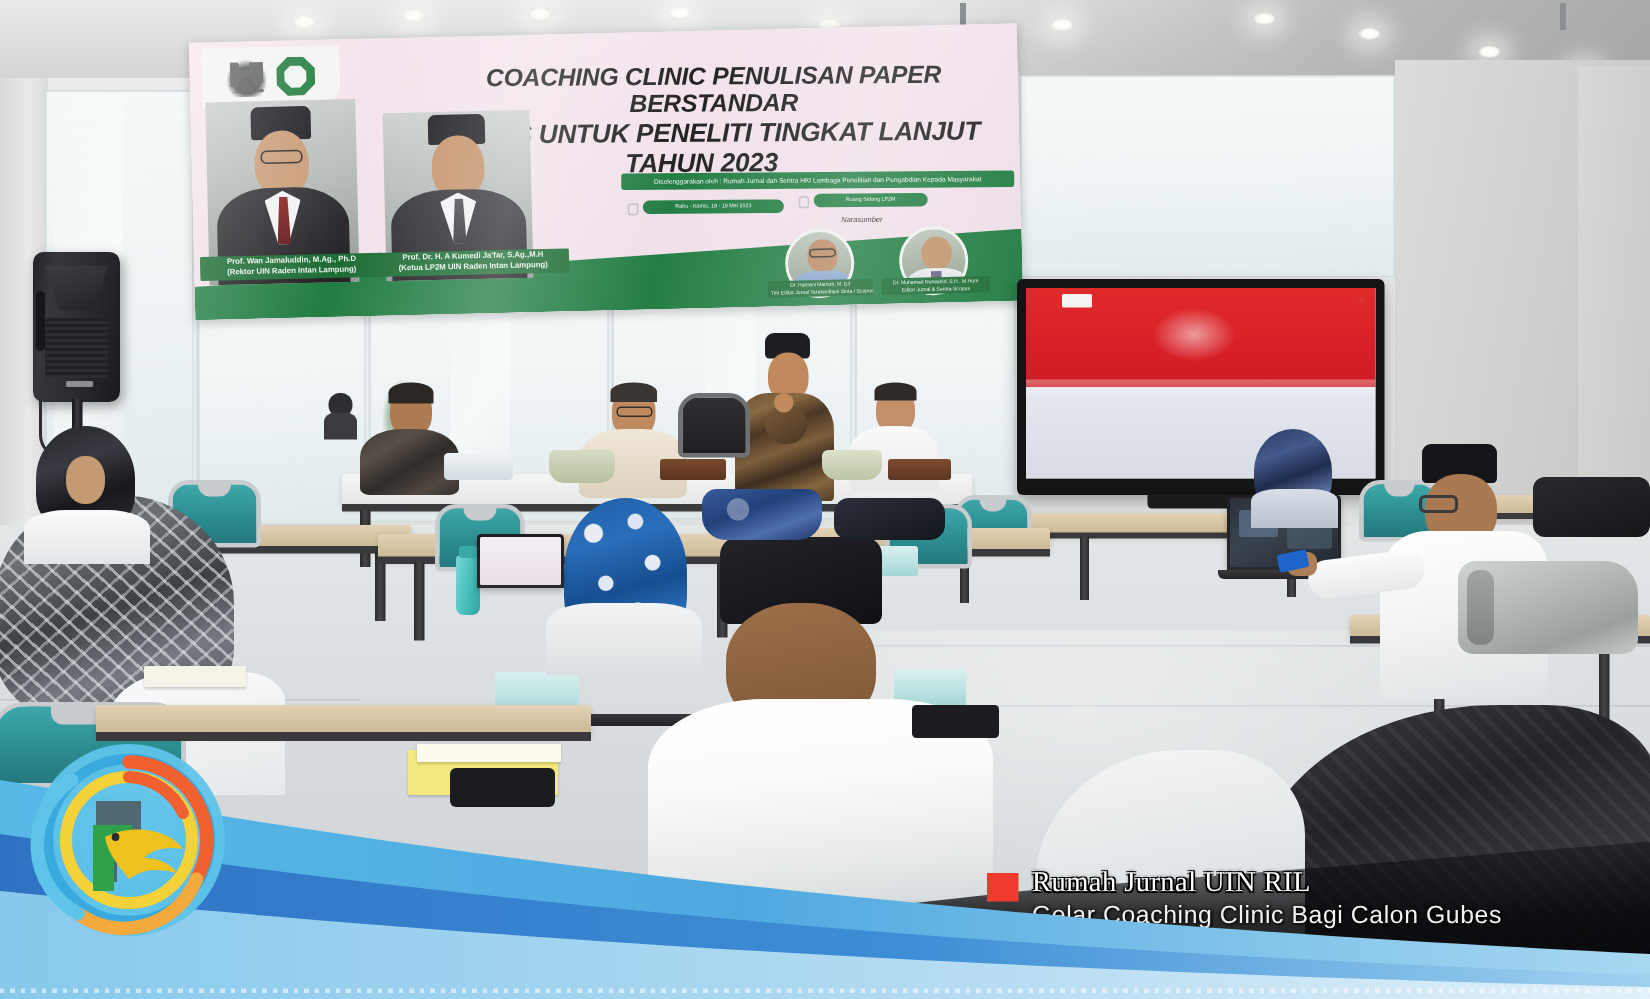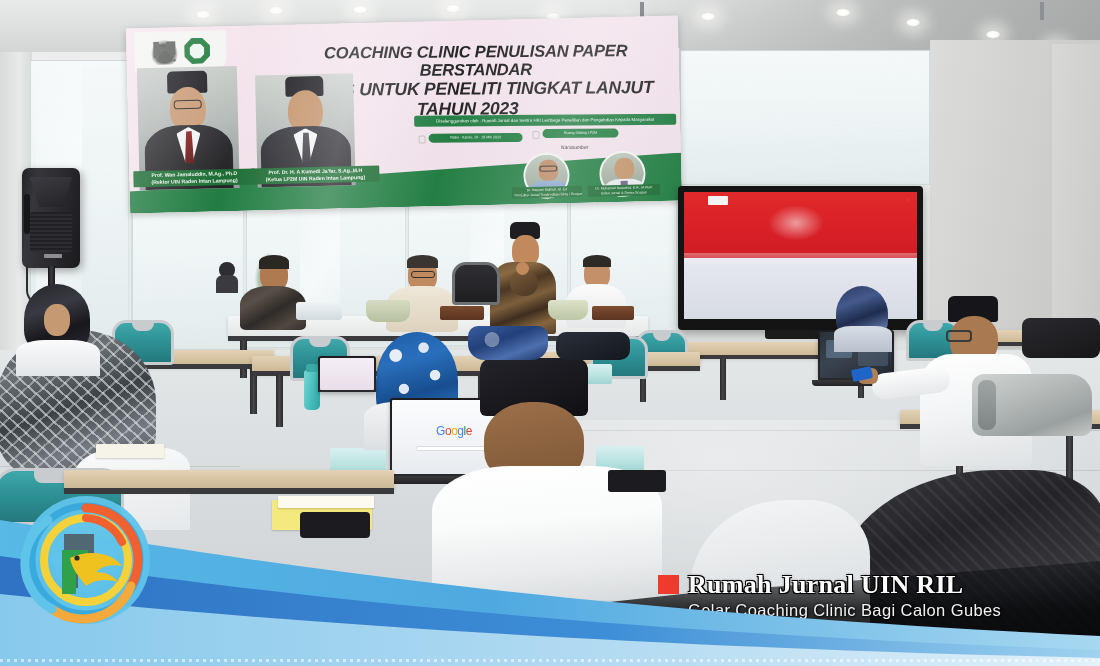--- a/index.html
+++ b/index.html
@@ -326,21 +326,21 @@
   }
   .caption {
     position:absolute; left:688px; bottom:46px; width:400px;
   }
   .cap-red {
     position:absolute; left:-30px; top:3px; width:21px; height:19px;
     background:#ef3b2d;
   }
   .cap-title {
     font-family:"Liberation Serif", serif;
-    font-weight:bold; font-size:26px; color:#ffffff;
+    font-weight:normal; font-size:19px; color:#ffffff;
     letter-spacing:.3px; line-height:1;
     text-shadow:0 0 3px #000,1px 1px 0 #000,-1px 1px 0 #000,1px -1px 0 #000,-1px -1px 0 #000;
   }
   .cap-sub {
     margin-top:3px;
     font-size:16.5px; color:#f2f2f2; letter-spacing:.4px;
     text-shadow:0 0 3px #000,1px 1px 2px rgba(0,0,0,.9);
   }
   #logo-badge {
     position:absolute; left:18px; bottom:38px; width:136px; height:136px;
@@ -635,28 +635,20 @@
         radial-gradient(circle at 58% 16%,#dde6f2 0 5%,rgba(0,0,0,0) 6%),
         radial-gradient(circle at 72% 44%,#e6ecf5 0 6%,rgba(0,0,0,0) 7%),
         radial-gradient(circle at 34% 58%,#dfe8f4 0 6%,rgba(0,0,0,0) 7%),
         radial-gradient(circle at 60% 76%,#e4ebf5 0 5%,rgba(0,0,0,0) 6%),
         radial-gradient(circle at 18% 82%,#d8e3f1 0 5%,rgba(0,0,0,0) 6%),
         linear-gradient(165deg,#1f5fa8 0%,#2a6fbb 30%,#174e90 60%,#2d74c0 85%,#1a548f 100%);
       border-radius:52% 52% 34% 34%;"></div>
     <div style="position:absolute;left:0;top:70px;width:104px;height:48px;background:linear-gradient(180deg,#f2f3f4,#dcdfe1);border-radius:30% 30% 0 0;"></div>
   </div>
 
-  <div class="laptop-screen" style="left:390px;top:398px;width:128px;height:78px;">
-    <div class="laptop-disp">
-      <div class="google-logo">
-        <span>G</span><span>o</span><span>o</span><span>g</span><span>l</span><span>e</span>
-      </div>
-      <div class="google-bar"></div>
-    </div>
-  </div>
   <div class="laptop-base" style="left:382px;top:476px;width:146px;height:8px;"></div>
 
   <div class="laptop-screen" style="left:318px;top:356px;width:58px;height:36px;">
     <div class="laptop-disp" style="background:linear-gradient(180deg,#f6eef6,#e8dfe8);"></div>
   </div>
 
   <div class="person" style="left:432px;top:358px;width:230px;height:240px;">
     <div class="peci" style="left:48px;top:0;width:108px;height:58px;background:linear-gradient(160deg,#23232a,#101014);border-radius:12px 12px 6px 6px;"></div>
     <div class="head" style="left:52px;top:44px;width:100px;height:84px;background:linear-gradient(170deg,#9c6f49,#7d5736);"></div>
     <div class="torso" style="left:0;top:108px;width:230px;height:134px;

